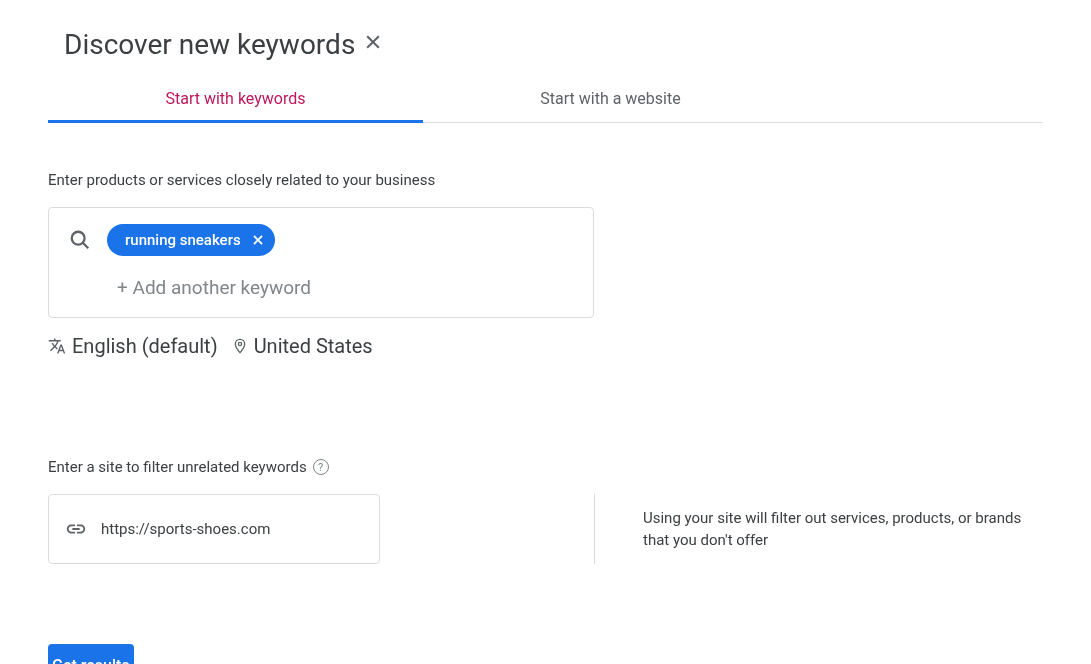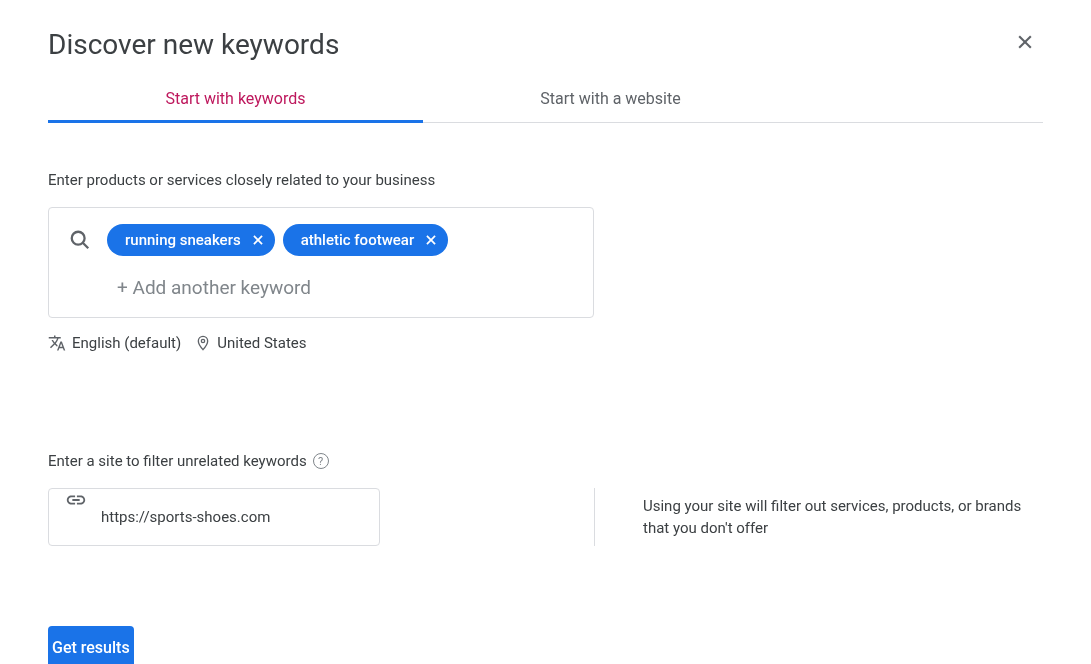--- a/index.html
+++ b/index.html
@@ -13,22 +13,23 @@
       color: #3c4043;
       width: 1091px;
       height: 664px;
       position: relative;
     }
     .container {
       padding: 20px 48px 30px 48px;
     }
     .header-row {
       display: flex;
-      justify-content: space-between;
+      justify-content: flex-start;
       align-items: flex-start;
+      margin-left: 16px;
     }
     .page-title {
       font-size: 28px;
       font-weight: 400;
       color: #3c4043;
       letter-spacing: 0;
       margin-top: 8px;
     }
     .close-btn {
       font-size: 24px;
@@ -129,21 +130,21 @@
       font-size: 19px;
       margin-top: 20px;
       margin-left: 50px;
       cursor: text;
     }
     .locale-row {
       display: flex;
       gap: 14px;
       align-items: center;
       margin-top: 16px;
-      font-size: 15px;
+      font-size: 20px;
       color: #3c4043;
     }
     .locale-item {
       display: inline-flex;
       align-items: center;
       gap: 6px;
       cursor: pointer;
     }
     .hint-text {
       font-size: 15px;
@@ -156,21 +157,22 @@
       font-size: 15px;
       margin-top: 14px;
       display: inline-block;
       cursor: pointer;
     }
     .site-input-box {
       border: 1px solid #dadce0;
       border-radius: 4px;
       padding: 0 16px;
       display: flex;
-      height: 58px;
+      align-items: center;
+      height: 70px;
       width: 332px;
       gap: 14px;
     }
     .site-input {
       border: none;
       outline: none;
       font-size: 15px;
       color: #3c4043;
       flex: 1;
       font-family: inherit;
@@ -232,29 +234,20 @@
         <div class="keyword-box">
           <div class="keyword-row">
             <span class="search-icon">
               <svg width="22" height="22" viewBox="0 0 24 24" fill="none" stroke="#5f6368" stroke-width="2.5">
                 <circle cx="10" cy="10" r="7"></circle>
                 <line x1="21" y1="21" x2="15" y2="15"></line>
               </svg>
             </span>
             <span class="chip">
               <span>running sneakers</span>
-              <span class="chip-close">
-                <svg width="14" height="14" viewBox="0 0 24 24" fill="none" stroke="#fff" stroke-width="3">
-                  <line x1="5" y1="5" x2="19" y2="19"></line>
-                  <line x1="19" y1="5" x2="5" y2="19"></line>
-                </svg>
-              </span>
-            </span>
-            <span class="chip">
-              <span>athletic footwear</span>
               <span class="chip-close">
                 <svg width="14" height="14" viewBox="0 0 24 24" fill="none" stroke="#fff" stroke-width="3">
                   <line x1="5" y1="5" x2="19" y2="19"></line>
                   <line x1="19" y1="5" x2="5" y2="19"></line>
                 </svg>
               </span>
             </span>
           </div>
           <div class="add-keyword">+ Add another keyword</div>
         </div>

